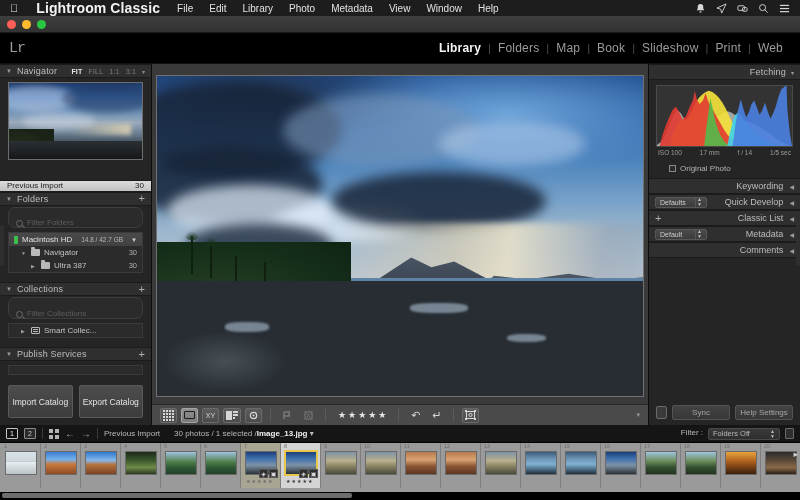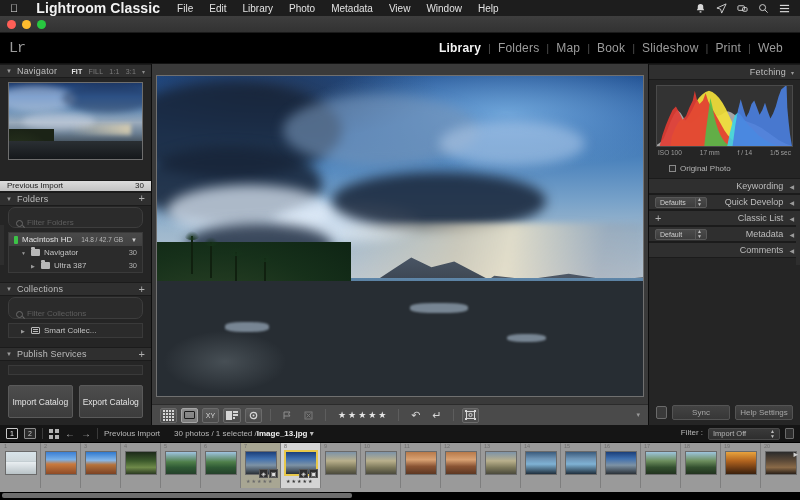--- a/index.html
+++ b/index.html
@@ -689,21 +689,21 @@
       <span class="arrow-nav">→</span>
       <span class="fs-sep"></span>
       <span class="fs-txt">Previous Import</span>
       <span class="fs-txt" style="margin-left:8px;">
         <span>30 photos / 1 selected /</span><b>Image_13.jpg</b>
         <span>▾</span>
       </span>
       <span class="fs-right">
         <span class="fs-txt">Filter :</span>
         <span class="filter-select">
-          <span>Import Off</span>
+          <span>Folders Off</span>
           <span class="arws">▲<br>▼</span>
         </span>
         <span class="fs-lock"></span>
       </span>
     </div>
 
     <div class="fs-strip" id="strip">
         <div class="thumb-cell">
           <span class="thumb-num">1</span>
           <div class="thumb-img">

